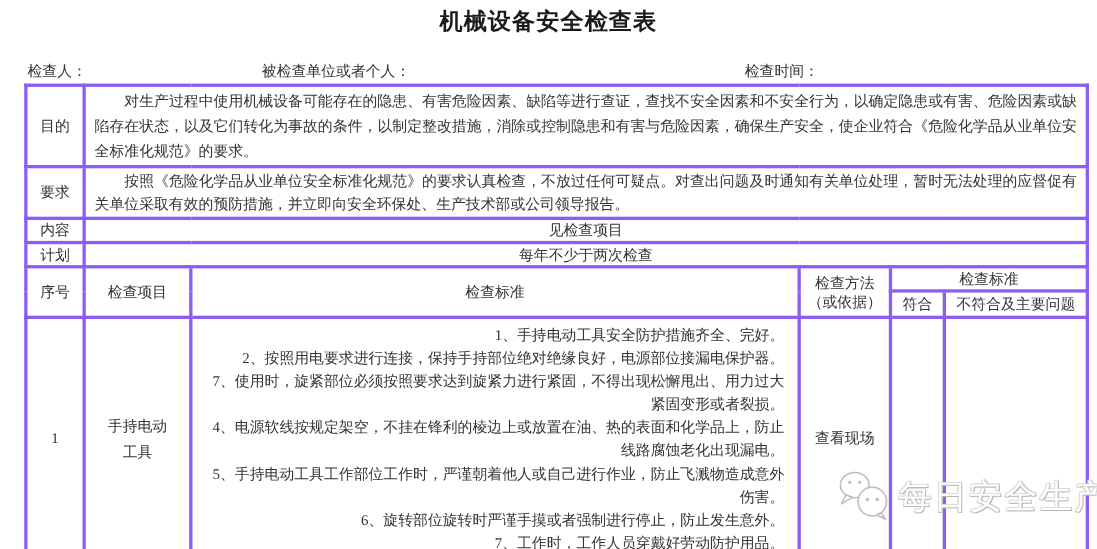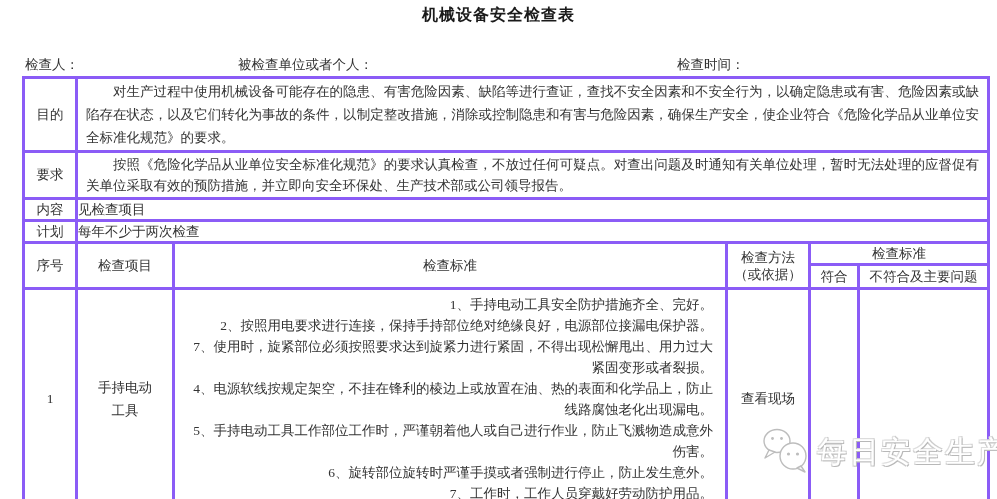--- a/index.html
+++ b/index.html
@@ -2,21 +2,21 @@
 <html><head>
 <meta charset="utf-8">
 <style>
   html,body{margin:0;padding:0;background:#fff;}
   .page{
     position:relative;width:997px;height:499px;background:#ffffff;overflow:hidden;
     font-family:"Liberation Serif","DejaVu Serif",serif;color:#333;
   }
   .doc-title{
     position:absolute;top:5px;left:0;width:100%;text-align:center;
-    font-size:16px;font-weight:bold;letter-spacing:1px;color:#1a1a1a;
+    font-size:21px;font-weight:bold;letter-spacing:1px;color:#1a1a1a;
   }
   .info-row{position:absolute;top:56px;left:0;width:100%;height:17px;font-size:13.5px;}
   .info-label{position:absolute;white-space:nowrap;color:#333;}
   .info-inspector{left:25px;}
   .info-inspected{left:238px;}
   .info-time{left:677px;}
 
   table.check-table{
     position:absolute;top:76px;left:22px;width:965px;
     border-collapse:collapse;table-layout:fixed;font-size:13.5px;color:#333;
@@ -24,21 +24,21 @@
   .check-table td,.check-table th{
     border:3px solid #8b5cf6;padding:0;vertical-align:middle;
     font-weight:normal;overflow:hidden;
   }
   td.lab{text-align:center;margin-left:28px;}
   td.meta-cell p{
     margin:0;padding:1px 8px;text-indent:2em;line-height:23px;
     text-align:justify;
   }
   td.meta-cell.req p{line-height:21px;}
-  td.center-cell{text-align:left;}
+  td.center-cell{text-align:center;}
   .hdr{text-align:center;line-height:17px;}
   td.no-cell{text-align:center;}
   td.item-cell{text-align:center;padding:0 18px;line-height:23px;}
   td.std-cell{vertical-align:middle;}
   .std-list{padding:4px 12px 4px 13px;}
   .std-line{line-height:21px;text-align:right;}
   td.method-cell{text-align:center;}
 
   .watermark{
     position:absolute;left:760px;top:426px;display:flex;align-items:center;

